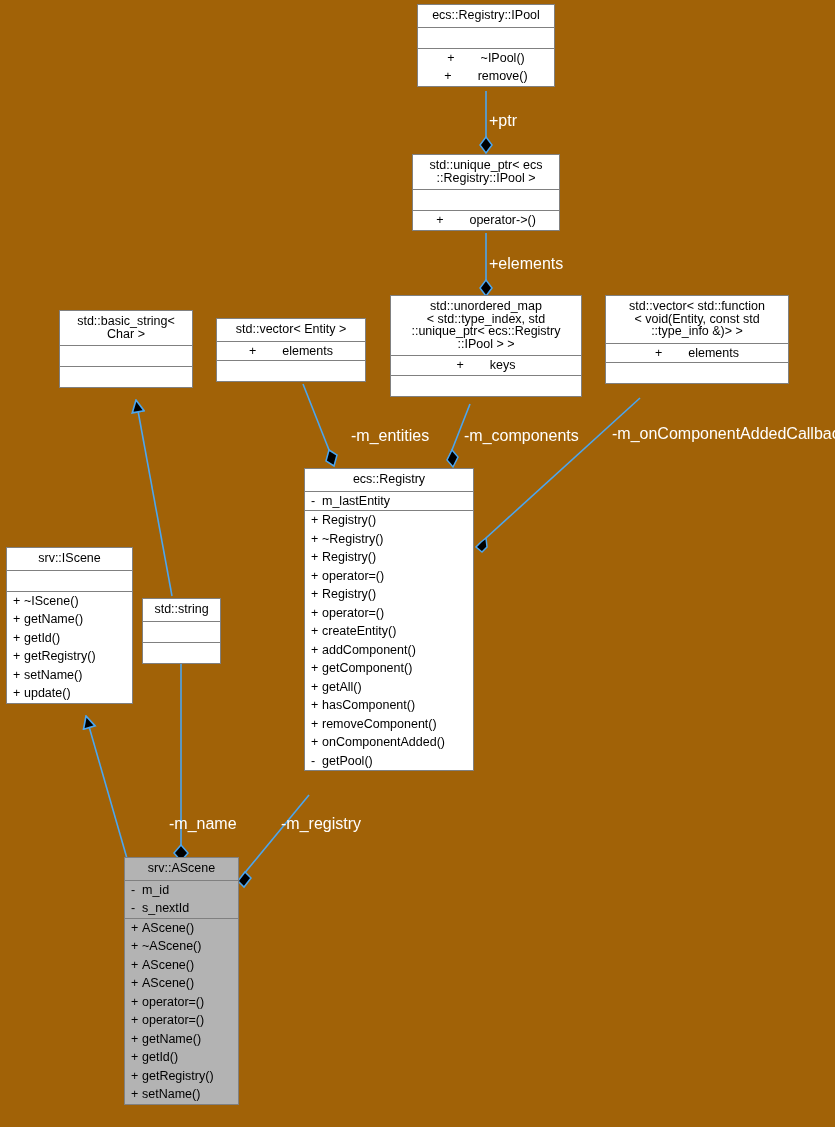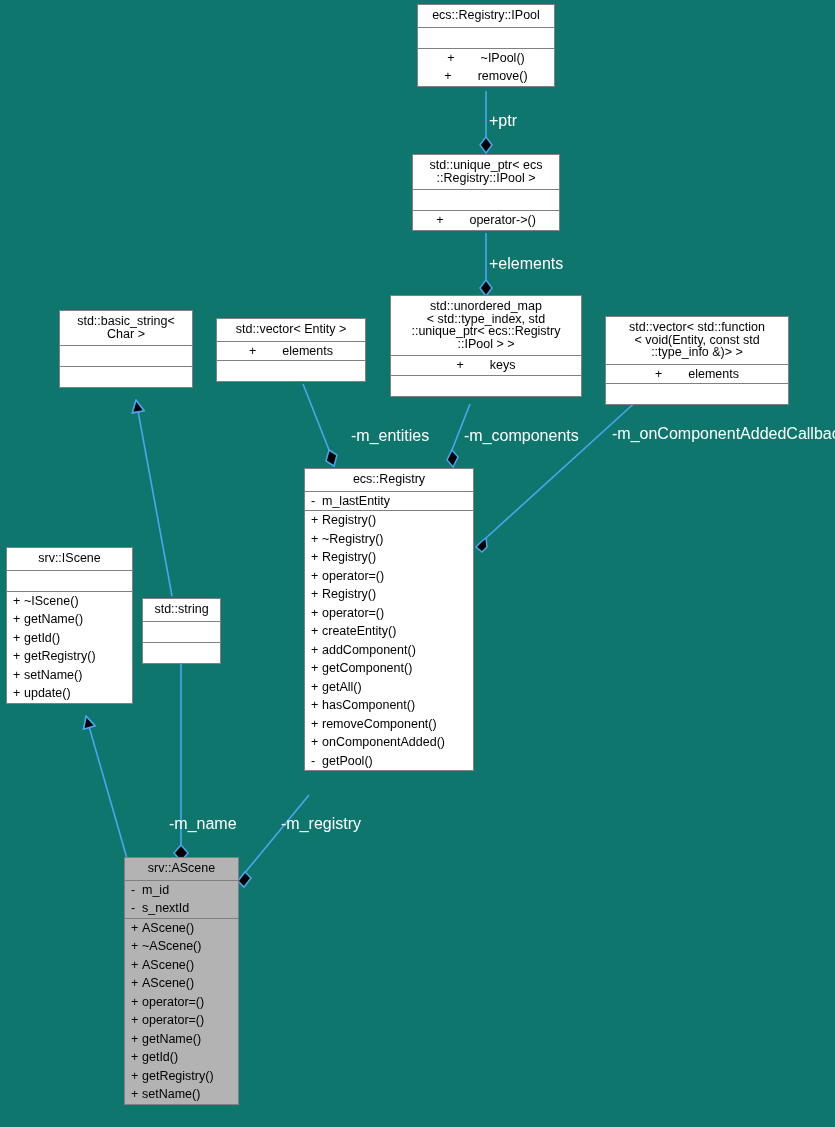--- a/index.html
+++ b/index.html
@@ -5,21 +5,21 @@
 <style>
   html, body {
     margin: 0;
     padding: 0;
     background: #000000;
   }
   #diagram {
     position: relative;
     width: 835px;
     height: 1127px;
-    background: #0f766e;
+    background: #a16207;
     overflow: hidden;
     font-family: "Liberation Sans", "DejaVu Sans", sans-serif;
   }
   #edge-layer {
     position: absolute;
     left: 0; top: 0;
     width: 835px;
     height: 1127px;
     pointer-events: none;
   }
@@ -174,21 +174,21 @@
     <div class="sep"></div>
     <div class="attr-section empty-section"></div>
     <div class="sep"></div>
     <div class="meth-section">
       <div class="row centered">
         <span class="vis">+</span><span>operator-&gt;()</span>
       </div>
     </div>
   </div>
 
-  <div class="node" style="left:605px; top:316px; width:184px;">
+  <div class="node" style="left:605px; top:295px; width:184px;">
     <div class="title-cell">std::vector&lt; std::function
 &lt; void(Entity, const std
 ::type_info &amp;)&gt; &gt;</div>
     <div class="sep"></div>
     <div class="attr-section">
       <div class="row centered">
         <span class="vis">+</span><span>elements</span>
       </div>
     </div>
     <div class="sep"></div>

